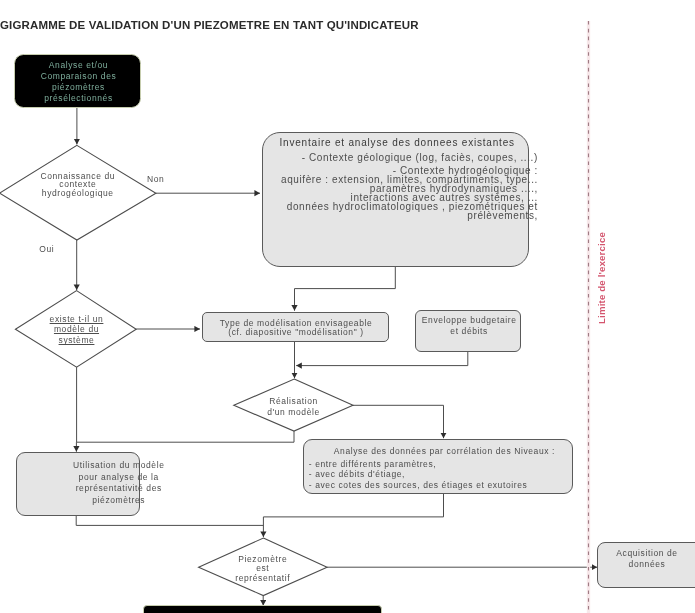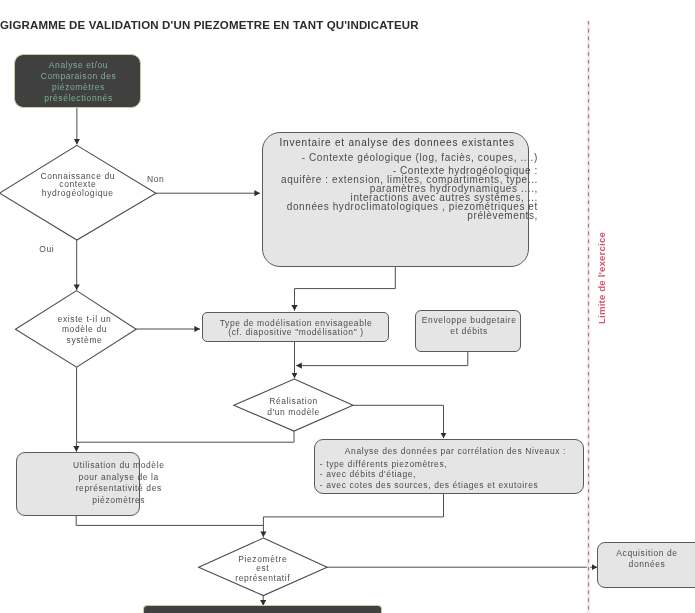--- a/index.html
+++ b/index.html
@@ -5,21 +5,21 @@
   html,body{margin:0;padding:0;}
   body{width:695px;height:613px;background:#ffffff;overflow:hidden;
        font-family:"Liberation Sans", sans-serif;position:relative;
        -webkit-font-smoothing:antialiased;}
   .stage{position:absolute;left:0;top:0;width:695px;height:605px;margin-top:21px;}
   .title{position:absolute;left:0px;top:-1.7px;font-size:11.5px;font-weight:bold;
          color:#2b2b2b;letter-spacing:0.15px;white-space:nowrap;}
   svg.edges{position:absolute;left:0;top:0;width:695px;height:613px;overflow:visible;}
   .node{position:absolute;box-sizing:border-box;}
   .rbox{border:1px solid #5a5a5a;background:#e5e5e5;color:#4a4a4a;}
-  .greenbox{border:1px solid #c6cdae;background:#404040;color:#4a9d80;}
+  .greenbox{border:1px solid #c6cdae;background:#000000;color:#4a9d80;}
   .lbl{position:absolute;color:#4d4d4d;white-space:nowrap;font-size:8.5px;letter-spacing:0.6px;}
   .txt{position:absolute;text-align:center;color:#4d4d4d;font-size:8.5px;letter-spacing:0.6px;white-space:nowrap;}
   .ind{padding-left:13.5px;}
 </style>
 </head>
 <body>
 
 <div class="stage">
 
   <div class="title">GIGRAMME DE VALIDATION D'UN PIEZOMETRE EN TANT QU'INDICATEUR</div>
@@ -82,21 +82,21 @@
       <div style="height:3.8px"></div>
       <div>- Contexte hydrogéologique :</div>
       <div class="ind">aquifère : extension, limites, compartiments, type...</div>
       <div class="ind">paramètres hydrodynamiques ....,</div>
       <div class="ind">interactions avec autres systèmes, ...</div>
       <div class="ind">données hydroclimatologiques , piezométriques et</div>
       <div>prélèvements,</div>
     </div>
   </div>
 
-  <div class="txt" style="left:24px;top:292.5px;width:121px;line-height:10.9px;">
+  <div class="txt" style="left:16px;top:292.5px;width:121px;line-height:10.9px;text-decoration:underline;">
     <div>existe t-il un</div>
     <div>modèle du</div>
     <div>système</div>
   </div>
 
   <div class="node rbox" style="left:201.5px;top:290.5px;width:187px;height:30.5px;border-radius:5px;">
     <div class="txt" style="left:0;top:6.6px;width:187px;line-height:9.1px;">
       <div>Type de modélisation envisageable</div>
       <div>(cf. diapositive "modélisation" )</div>
     </div>
@@ -107,24 +107,24 @@
       <div>Enveloppe budgetaire</div>
       <div>et débits</div>
     </div>
   </div>
 
   <div class="txt" style="left:234px;top:374.5px;width:119px;line-height:11.3px;">
     <div>Réalisation</div>
     <div>d'un modèle</div>
   </div>
 
-  <div class="node rbox" style="left:314px;top:418px;width:270px;height:55px;border-radius:9px;padding-left:22px;">
+  <div class="node rbox" style="left:303px;top:418px;width:270px;height:55px;border-radius:9px;padding-left:22px;">
     <div style="position:absolute;left:29.8px;top:6.4px;color:#4d4d4d;white-space:nowrap;font-size:8.5px;letter-spacing:0.6px;">Analyse des données par corrélation des Niveaux :</div>
     <div style="position:absolute;left:4.8px;top:18.5px;line-height:10.9px;color:#4d4d4d;text-align:left;font-size:8.5px;letter-spacing:0.6px;white-space:nowrap;">
-      <div>- type différents piezomètres,</div>
+      <div>- entre différents paramètres,</div>
       <div>- avec débits d'étiage,</div>
       <div>- avec cotes des sources, des étiages et exutoires</div>
     </div>
   </div>
 
   <div class="node rbox" style="left:15.5px;top:431px;width:124.5px;height:63.5px;border-radius:9px;">
     <div class="txt" style="left:0;top:6.8px;width:124.5px;line-height:11.7px;padding-left:40px;">
       <div>Utilisation du modèle</div>
       <div>pour analyse de la</div>
       <div>représentativité des</div>

